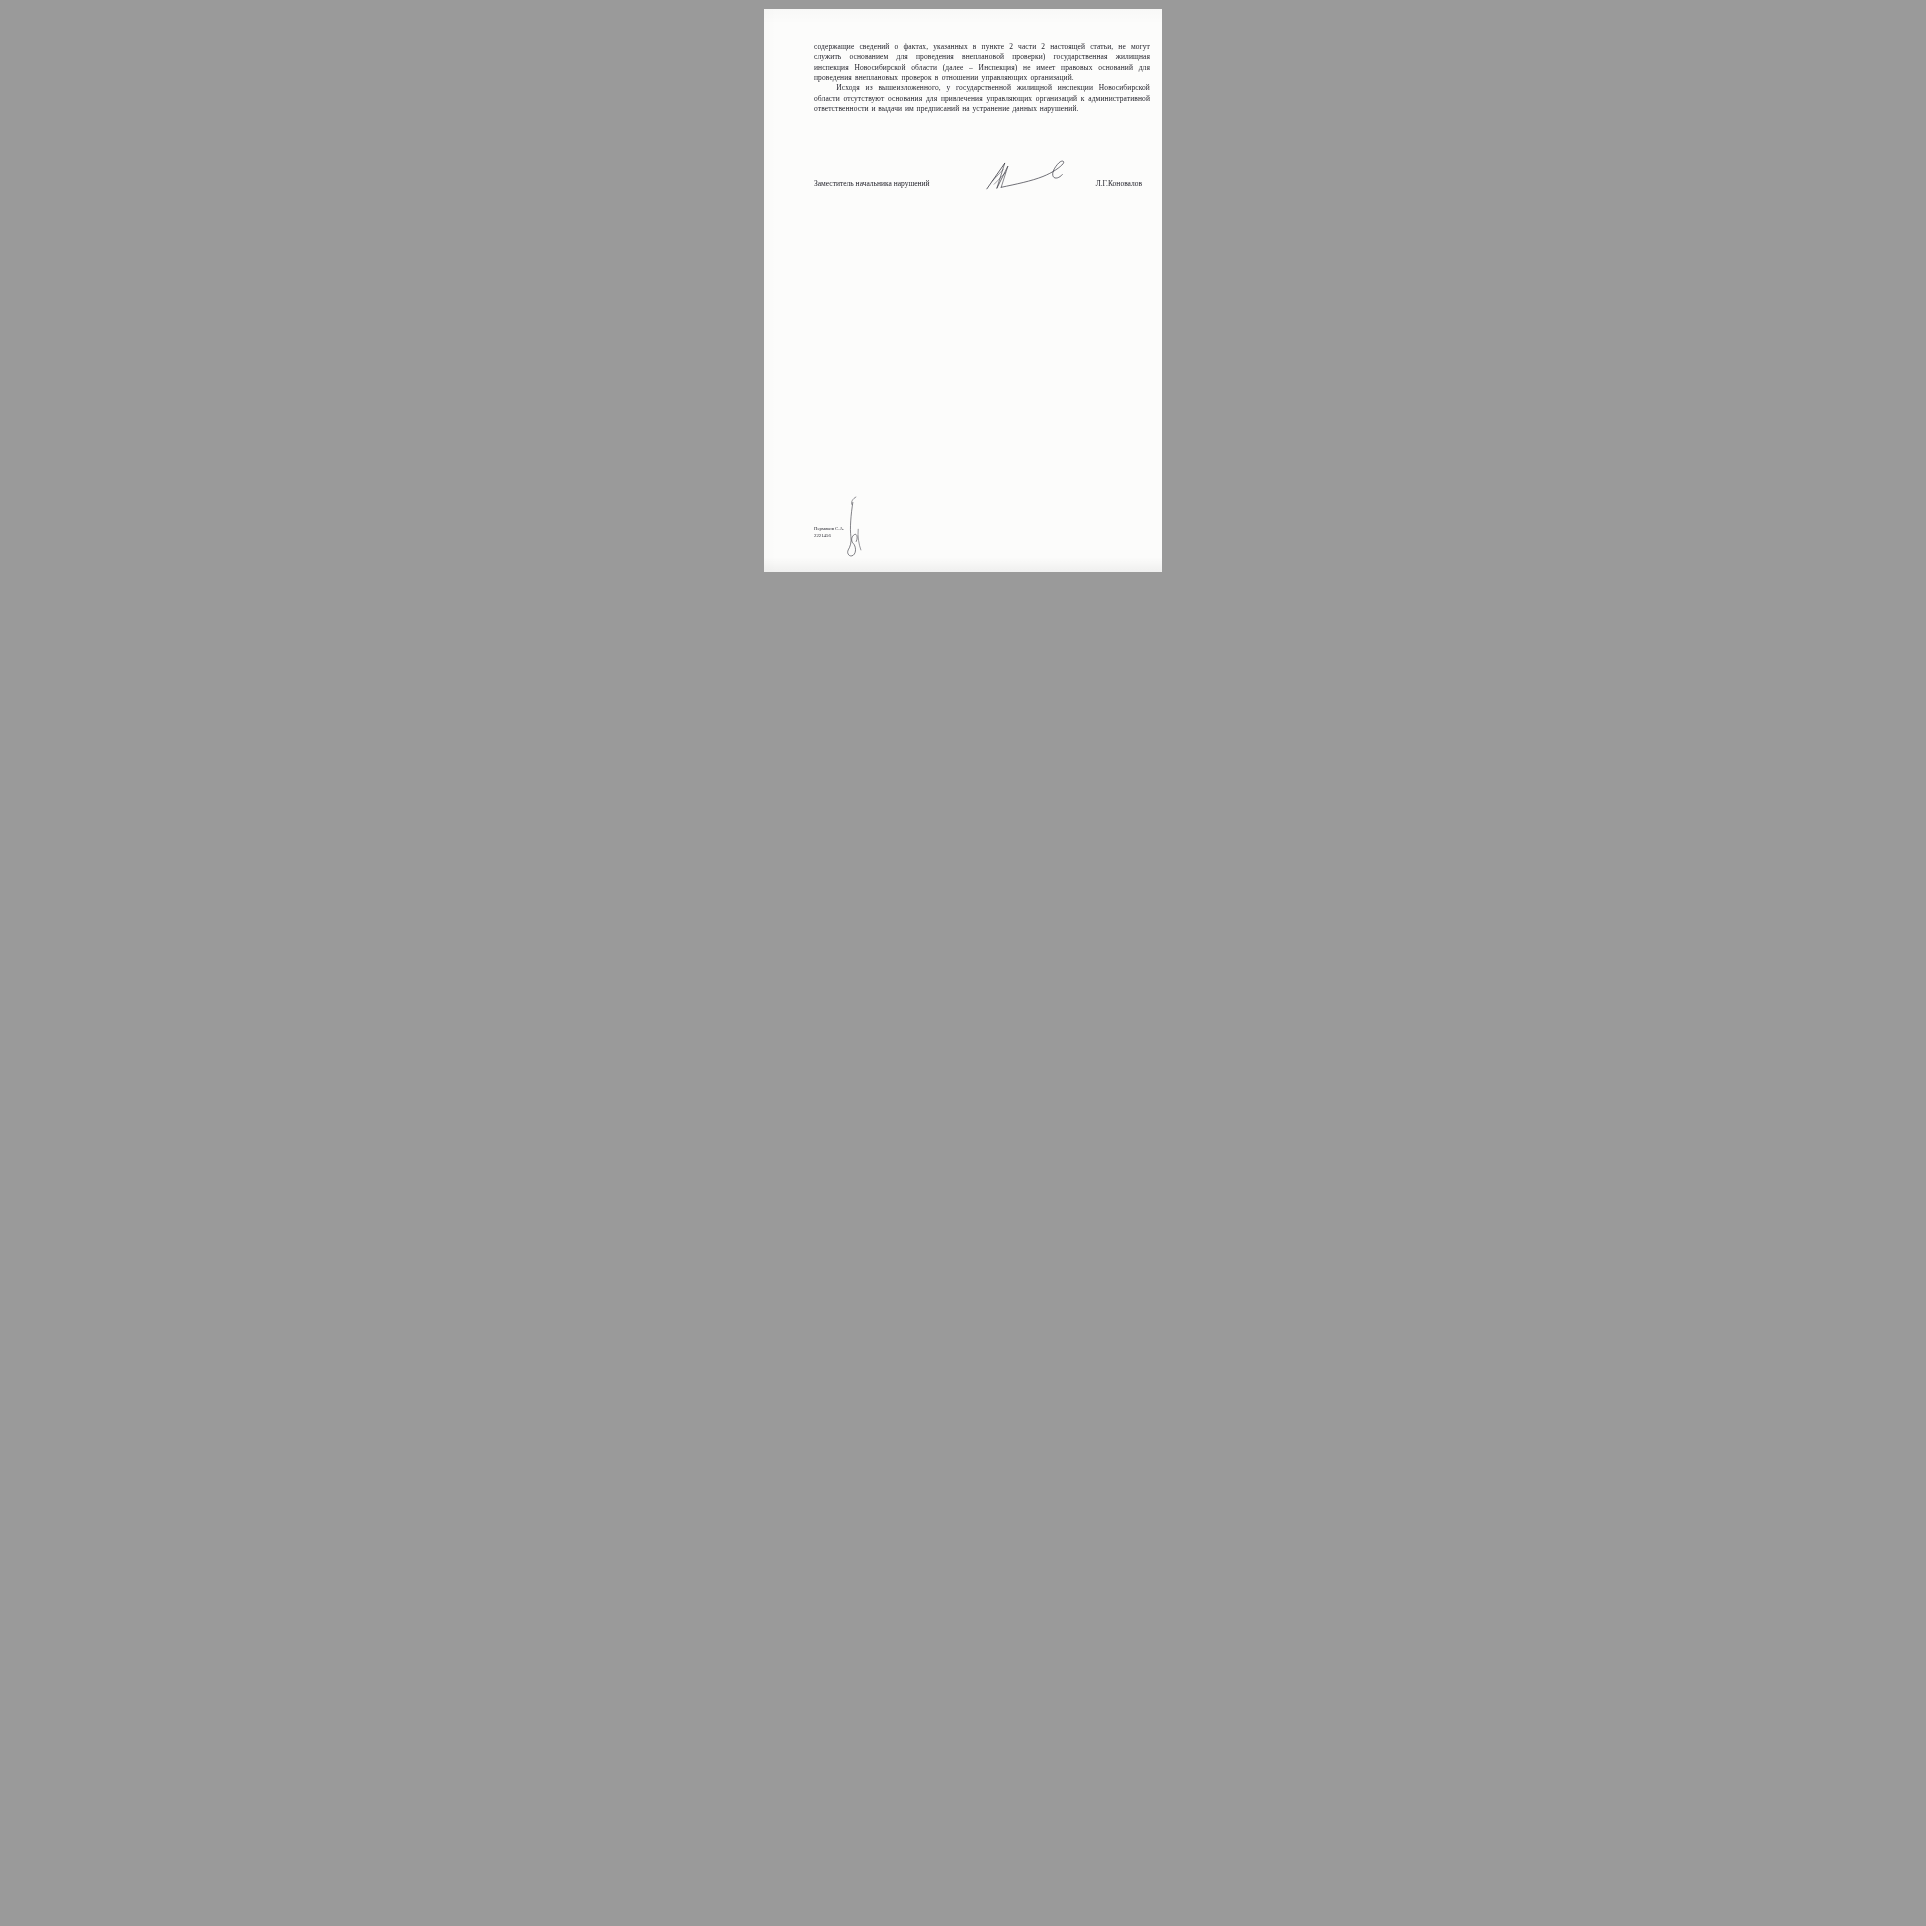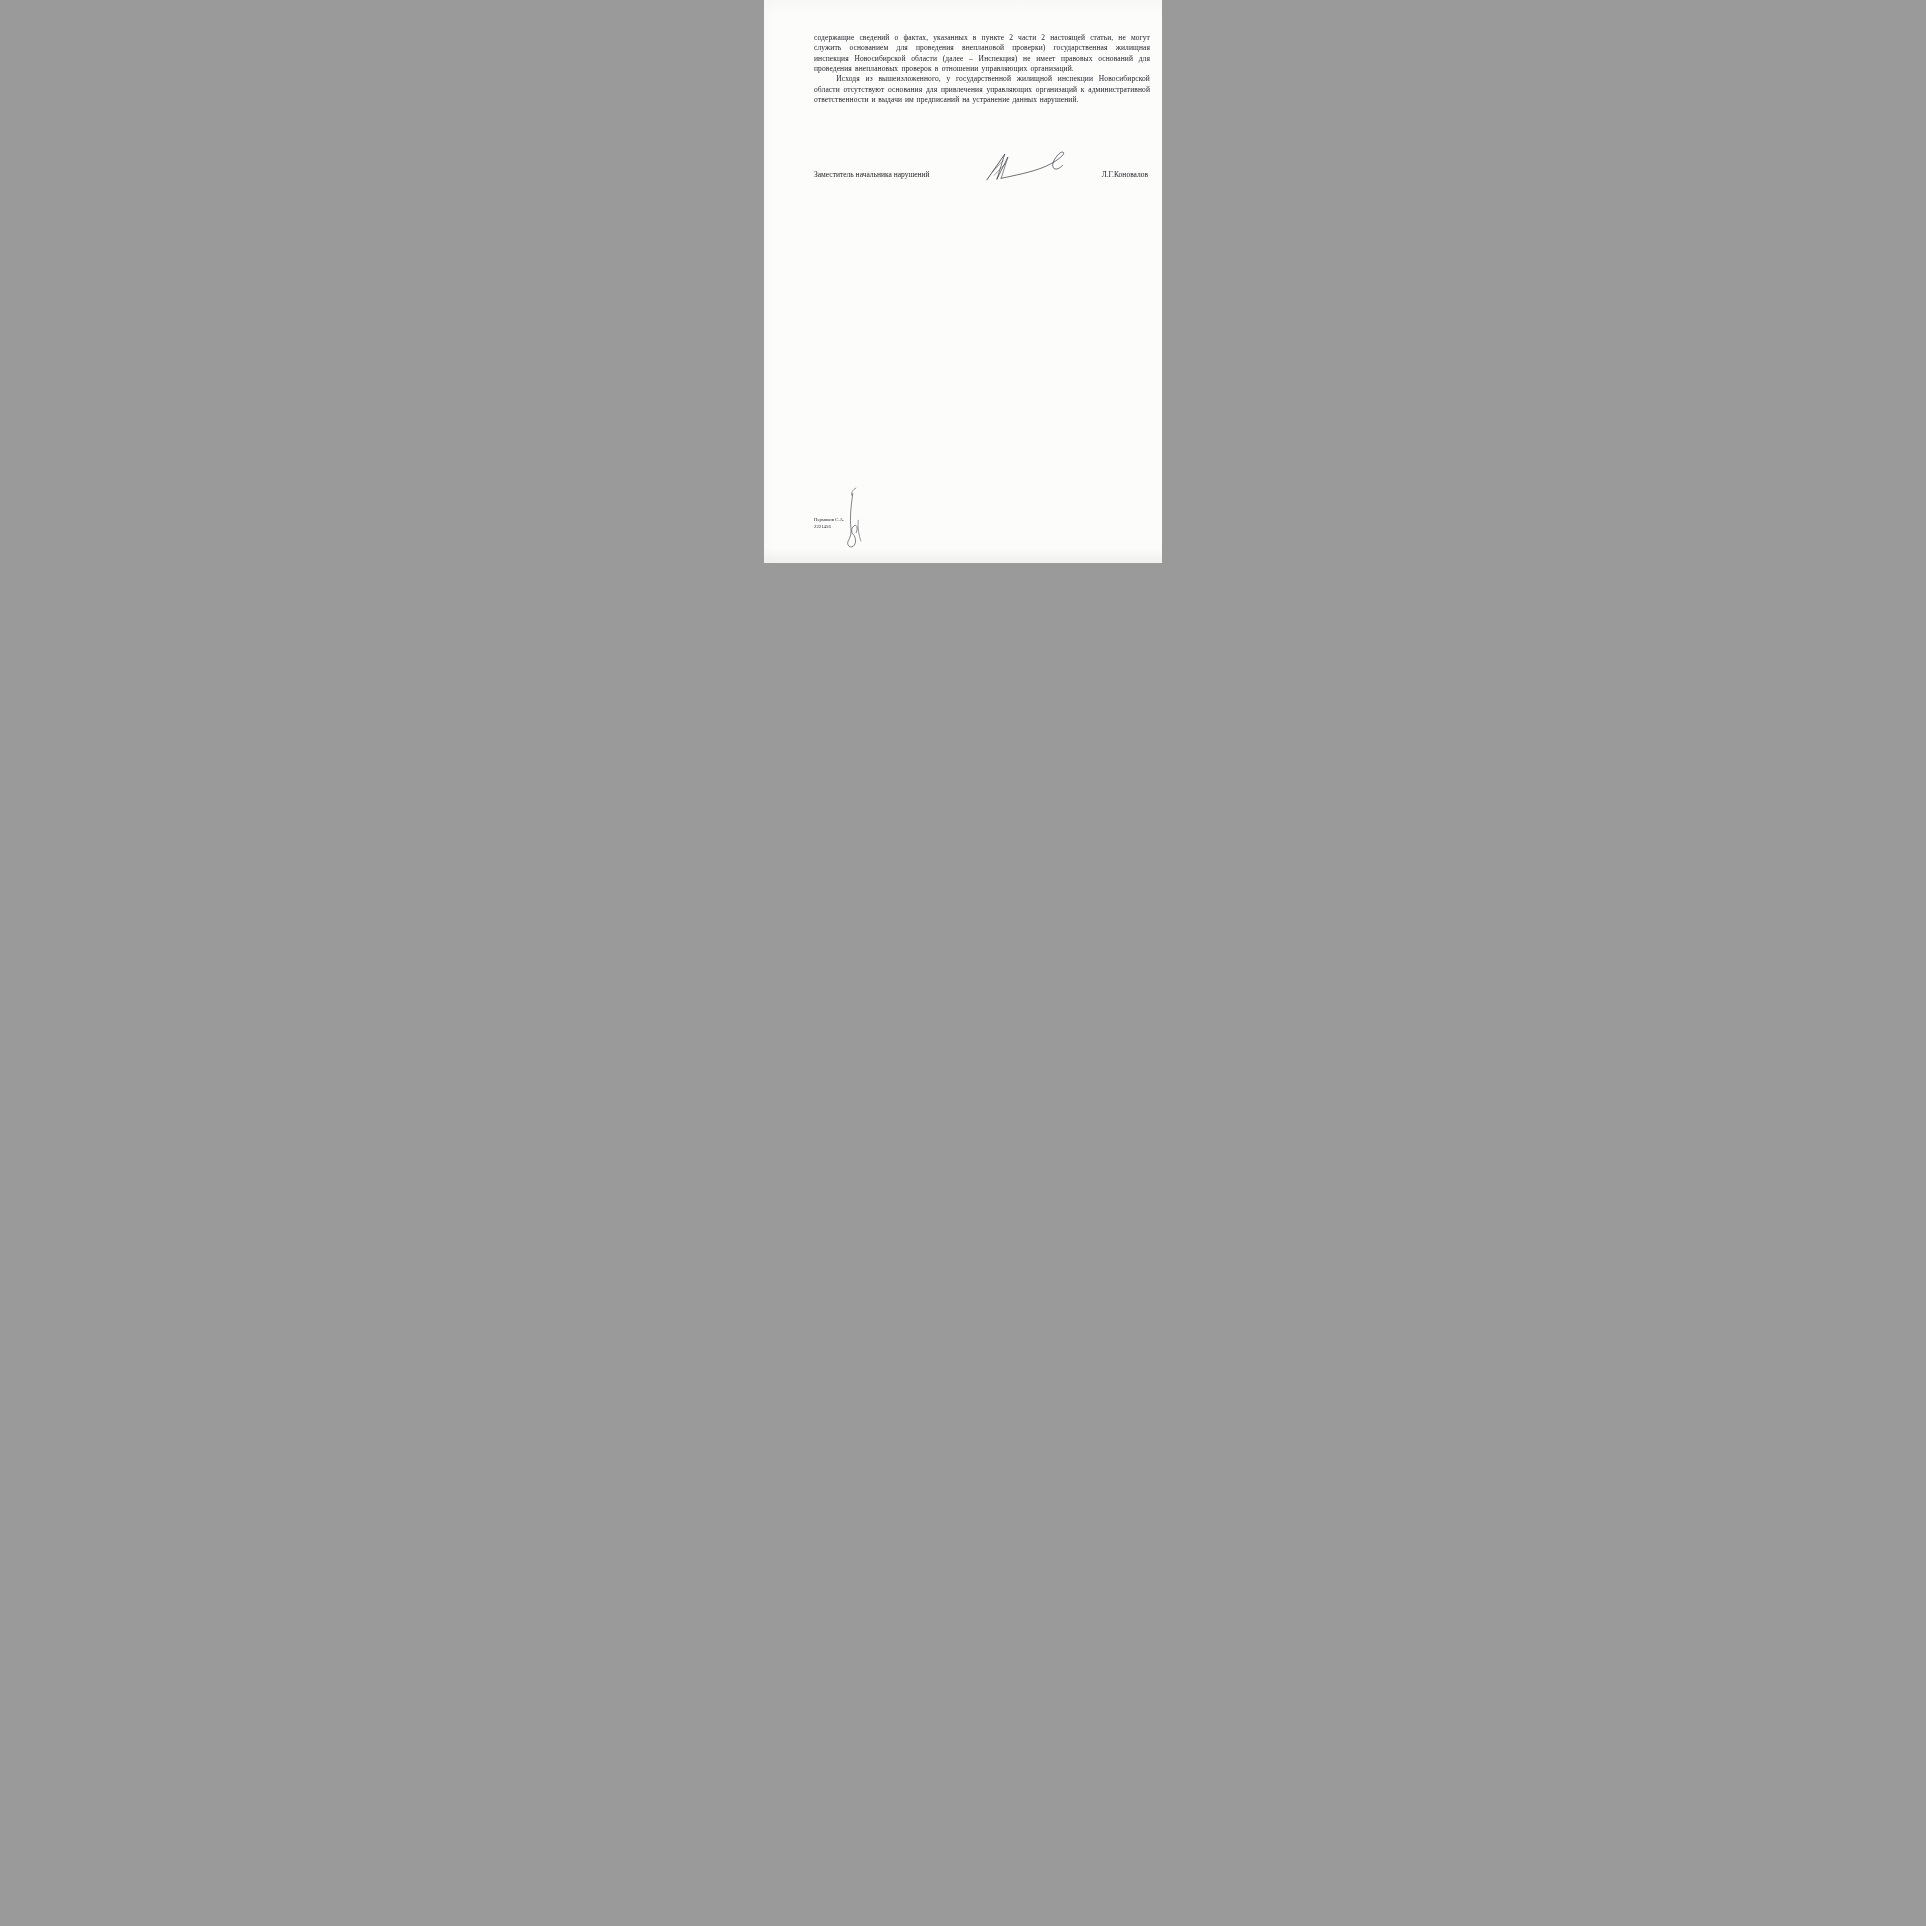--- a/index.html
+++ b/index.html
@@ -6,21 +6,21 @@
 
   html, body {
     background: #9a9a9a;
     font-family: "Liberation Serif", serif;
   }
 
   .scan-page {
     position: relative;
     width: 398px;
     height: 563px;
-    margin: 0 auto;
+    margin: 9px auto;
     background: #fcfcfb;
     color: #1d1d26;
     overflow: hidden;
   }
 
   
   .scan-page::before {
     content: "";
     position: absolute;
     inset: 0;
@@ -71,21 +71,21 @@
   .signature-scribble {
     position: absolute;
     left: 169px;
     top: -14.6px;
     width: 89px;
     height: 37px;
   }
 
   .signature-name {
     position: absolute;
-    right: 2px;
+    right: 8px;
     top: 7px;
     white-space: nowrap;
   }
 
   .footer-block {
     position: absolute;
     left: 50px;
     top: 517px;
     font-size: 4.8px;
     line-height: 1.45;

